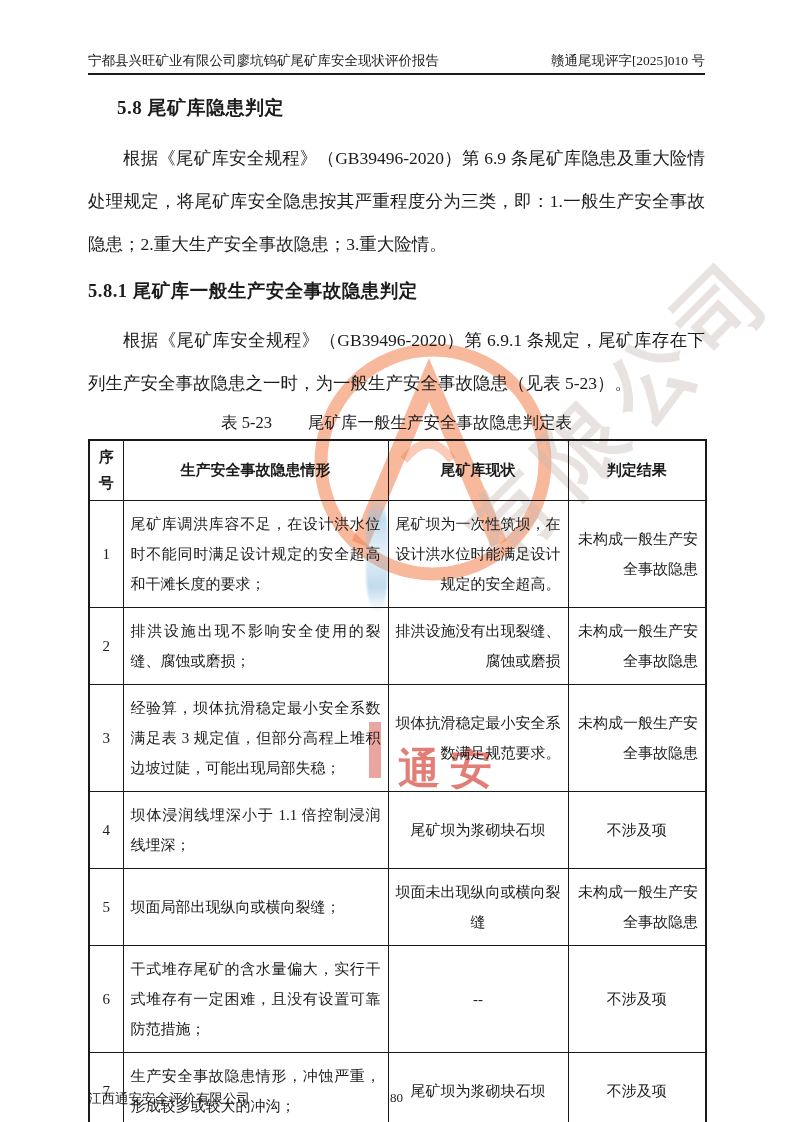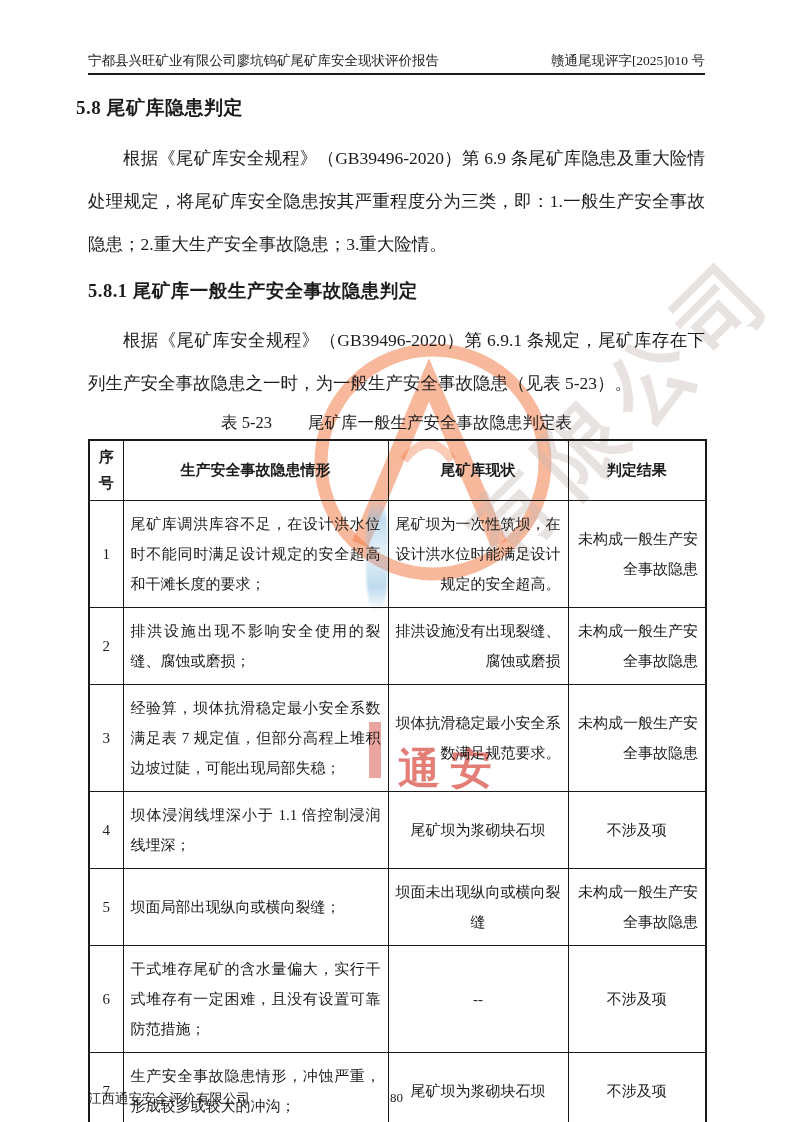--- a/index.html
+++ b/index.html
@@ -44,21 +44,21 @@
   
   .content{position:relative;z-index:1;}
   .doc-header{
     margin:52px 88px 0 88px;
     display:flex;justify-content:space-between;align-items:flex-end;
     font-size:13.5px;
     border-bottom:2px solid #1a1a1a;
     padding-bottom:3px;
   }
   h1.sec{
-    margin:20px 0 0 76px;
+    margin:20px 0 0 117px;
     font-size:19px;font-weight:bold;letter-spacing:0.5px;
   }
   p.body-par{
     margin:16px 88px 0 88px;
     font-size:17.5px;line-height:43px;
     text-align:justify;text-indent:2em;
   }
   h2.sec{
     margin:12px 0 0 88px;
     font-size:18.5px;font-weight:bold;letter-spacing:0.5px;
@@ -162,21 +162,21 @@
             <td class="al-left">未构成一般生产安全事故隐患</td>
           </tr>
           <tr>
             <td class="cell-no">2</td>
             <td class="cell-sit">排洪设施出现不影响安全使用的裂缝、腐蚀或磨损；</td>
             <td class="al-left">排洪设施没有出现裂缝、腐蚀或磨损</td>
             <td class="al-left">未构成一般生产安全事故隐患</td>
           </tr>
           <tr>
             <td class="cell-no">3</td>
-            <td class="cell-sit">经验算，坝体抗滑稳定最小安全系数满足表 7 规定值，但部分高程上堆积边坡过陡，可能出现局部失稳；</td>
+            <td class="cell-sit">经验算，坝体抗滑稳定最小安全系数满足表 3 规定值，但部分高程上堆积边坡过陡，可能出现局部失稳；</td>
             <td class="al-left">坝体抗滑稳定最小安全系数满足规范要求。</td>
             <td class="al-left">未构成一般生产安全事故隐患</td>
           </tr>
           <tr>
             <td class="cell-no">4</td>
             <td class="cell-sit">坝体浸润线埋深小于 1.1 倍控制浸润线埋深；</td>
             <td class="al-center">尾矿坝为浆砌块石坝</td>
             <td class="al-center">不涉及项</td>
           </tr>
           <tr>

